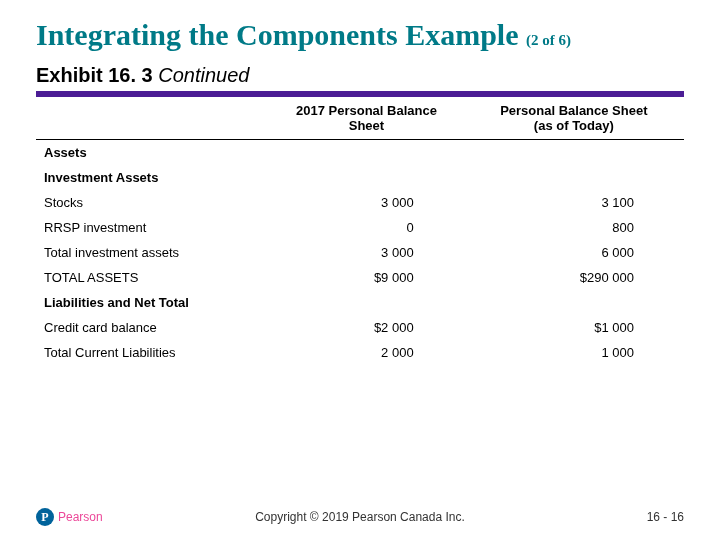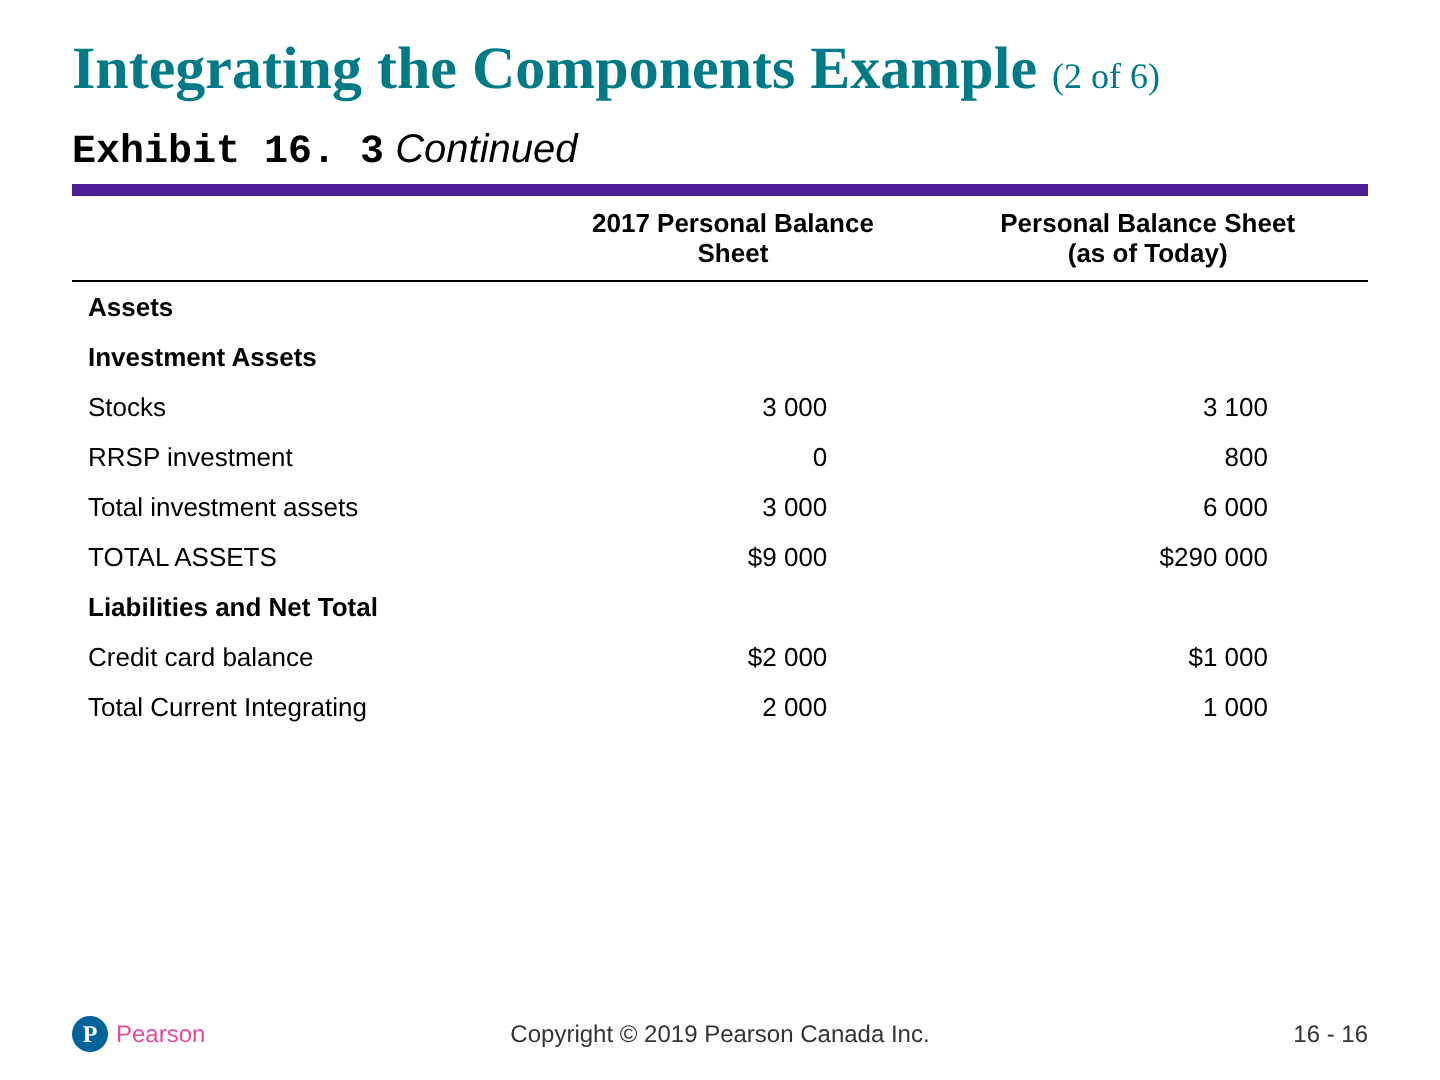--- a/index.html
+++ b/index.html
@@ -18,31 +18,31 @@
     height: 540px;
     box-sizing: border-box;
     padding: 18px 36px 0 36px;
   }
   .title {
     font-size: 30px;
     font-weight: bold;
     color: #007a87;
   }
   .title .suffix {
-    font-size: 18px;
-    font-weight: normal;
+    font-size: 15px;
+    font-weight: bold;
     color: #007a87;
   }
   .subtitle {
     font-family: Arial, Helvetica, sans-serif;
     font-size: 20px;
     margin-top: 12px;
     margin-bottom: 4px;
   }
-  .subtitle .bold { font-weight: bold; font-family: Liberation Mono, monospace; }
+  .subtitle .bold { font-weight: bold; }
   .subtitle .italic { font-style: italic; }
   table.sheet {
     width: 100%;
     border-collapse: collapse;
     font-family: Arial, Helvetica, sans-serif;
     font-size: 13px;
     table-layout: fixed;
   }
   table.sheet col.c0 { width: 36%; }
   table.sheet col.c1 { width: 30%; }
@@ -181,21 +181,21 @@
       </tr>
       <tr class="section">
         <td colspan="3" class="label">Liabilities and Net Total</td>
       </tr>
       <tr>
         <td class="label">Credit card balance</td>
         <td class="num">$2 000</td>
         <td class="num">$1 000</td>
       </tr>
       <tr>
-        <td class="label">Total Current Integrating</td>
+        <td class="label">Total Current Liabilities</td>
         <td class="num">2 000</td>
         <td class="num">1 000</td>
       </tr>
     </tbody>
   </table>
 
   <div class="footer">
     <span class="logo">
       <span class="logo-mark">P</span>
       <span class="logo-text">Pearson</span>

